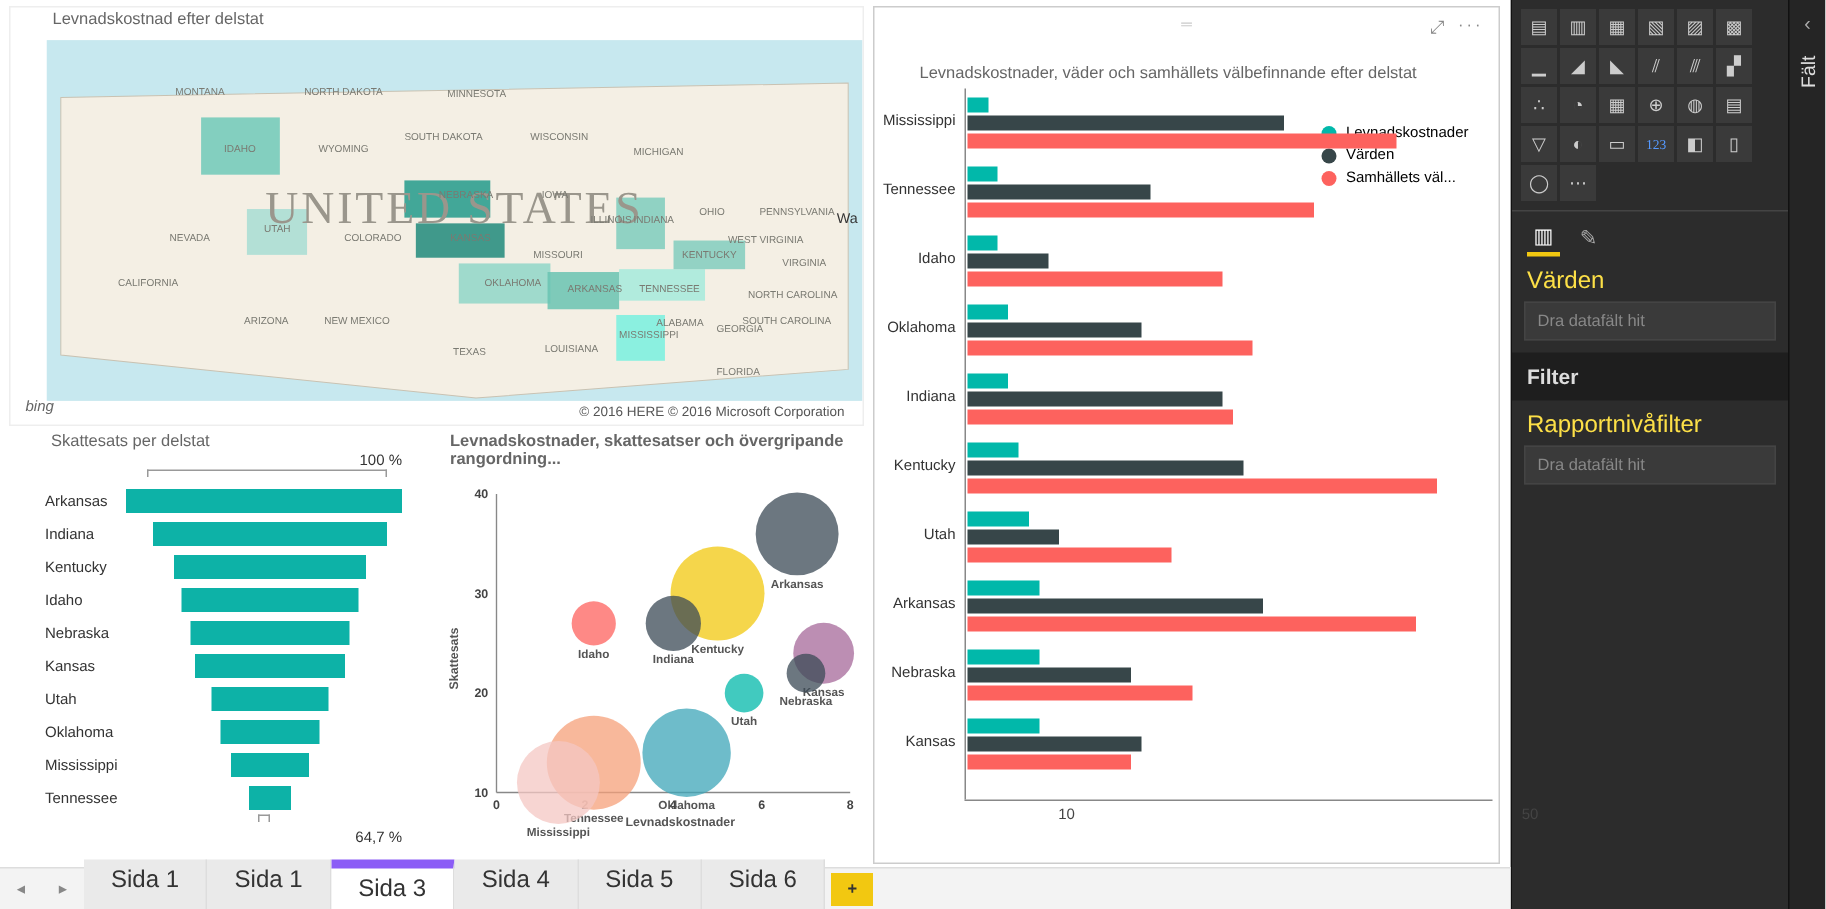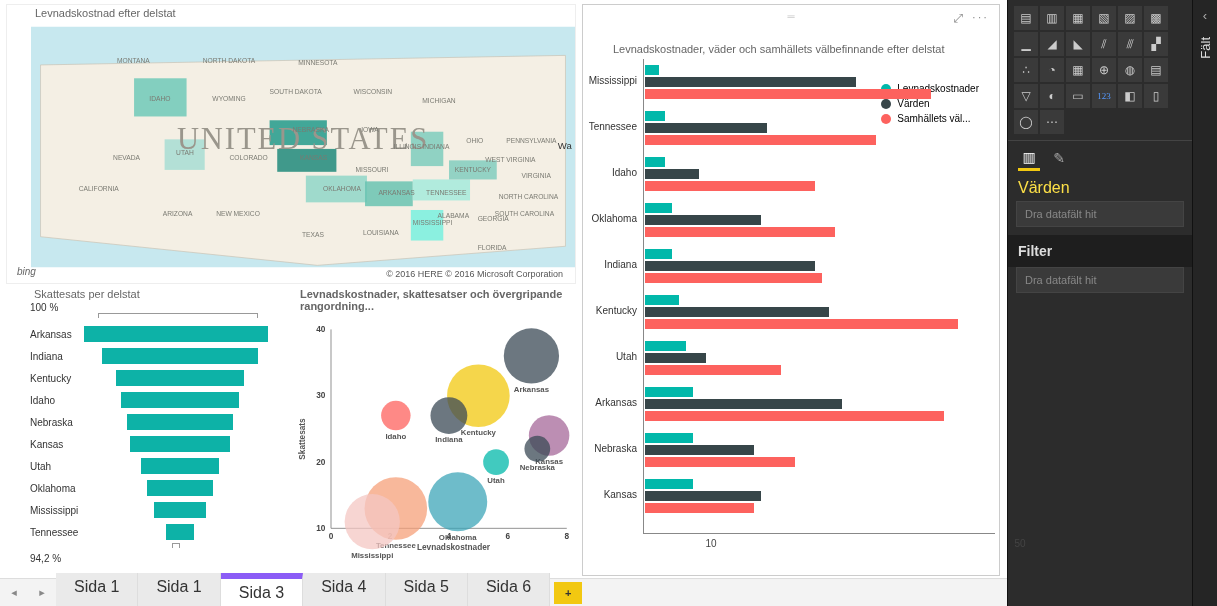--- a/index.html
+++ b/index.html
@@ -41,21 +41,21 @@
 .map-tile { left:6px; top:4px; width:570px; height:280px; border:1px solid #eee;}
 .map-svg { width:100%; height:252px; display:block; }
 .map-attr { font-size:9px; color:#555; text-align:right; padding-right:8px; position:absolute; bottom:4px; right:4px; }
 
 
 .funnel-tile { left:6px; top:286px; width:262px; height:290px; }
 .funnel-row { display:flex; align-items:center; height:22px; }
 .funnel-label { width:62px; font-size:10px; color:#333; }
 .funnel-barwrap { flex:1; display:flex; justify-content:center; }
 .funnel-bar { background:#0db2a7; height:16px; }
-.funnel-top, .funnel-bot { text-align:left; font-size:10px; color:#333; }
+.funnel-top, .funnel-bot { text-align:right; font-size:10px; color:#333; }
 .funnel-marks { position:relative; height:10px; }
 .funnel-marks .line { position:absolute; border-top:1px solid #999; border-left:1px solid #999; border-right:1px solid #999; height:5px; }
 
 
 .bubble-tile { left:272px; top:286px; width:304px; height:290px;font-weight:bold; }
 .bubble-chart { position:relative; height:250px; }
 .bubble-svg { width:100%; height:250px; }
 
 
 .cbar-tile { left:582px; top:4px; width:418px; height:572px; border:1px solid #ccc; }
@@ -205,21 +205,21 @@
           <div class="funnel-row">
             <div class="funnel-label">Tennessee</div>
             <div class="funnel-barwrap">
               <div class="funnel-bar" style="width: 28.336px;"></div>
             </div>
           </div>
         </div>
       <div class="funnel-marks">
           <div class="line" style="left:142px; right:88px;"></div>
         </div>
-      <div class="funnel-bot">94,2 %</div>
+      <div class="funnel-bot">64,7 %</div>
     </div>
 
     <div class="tile bubble-tile">
       <div class="tile-title">Levnadskostnader, skattesatser och övergripande rangordning...</div>
       <div class="bubble-chart">
         <svg class="bubble-svg" viewBox="0 0 304 250">
             <line x1="38" y1="6" x2="38" y2="222" stroke="#888"></line>
             <line x1="38" y1="222" x2="294" y2="222" stroke="#888"></line>
             <text x="32" y="225" text-anchor="end" font-size="9" fill="#444">10</text>
             <text x="32" y="153" text-anchor="end" font-size="9" fill="#444">20</text>
@@ -371,19 +371,20 @@
   <div class="tabs-fields-format">
     <div class="tf-tab active">▥</div>
     <div class="tf-tab">✎</div>
   </div>
   <div class="well-label">Värden</div>
   <div class="well-drop">Dra datafält hit</div>
 
   <div class="panel-header" style="cursor:default;">
     <span>Filter</span>
   </div>
+  <div class="well-label">Rapportnivåfilter</div>
   <div class="well-drop">Dra datafält hit</div>
 </div>
 
 <div class="collapsed-panel">
   <div class="chev">‹</div>
   <div class="vlabel">Fält</div>
 </div>
 
 </body></html>

